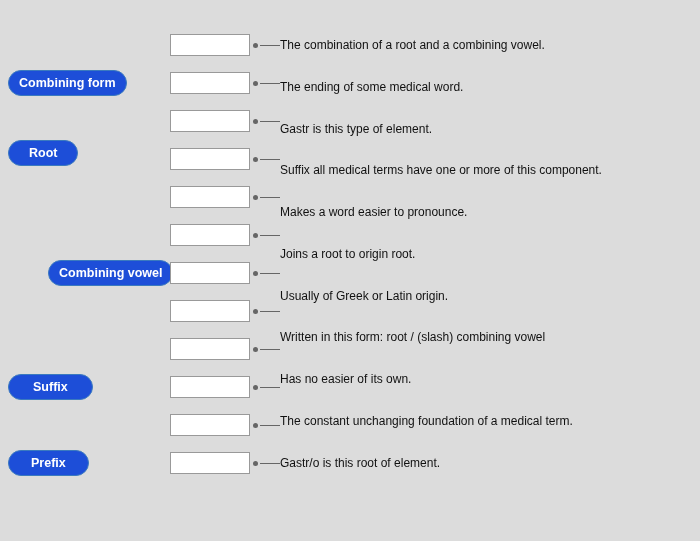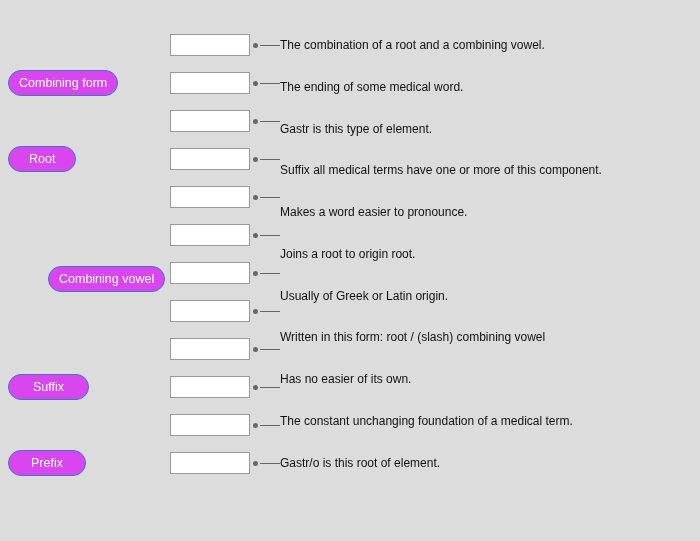--- a/index.html
+++ b/index.html
@@ -26,29 +26,30 @@
       padding: 6px 8px 10px 8px;
       line-height: 1.4;
     }
 
     .instructions em {
       font-style: italic;
       font-weight: bold;
     }
 
     .term-button {
-      background: #d946ef;
+      background: #1d4ed8;
       color: white;
       border: 1px solid #3a7abf;
       border-radius: 13px;
       padding: 5px 10px;
       font-size: 12.5px;
       text-align: center;
       cursor: pointer;
       white-space: nowrap;
+      font-weight: bold;
     }
 
     
     .left-right-layout {
       display: flex;
       flex-direction: row;
       width: 100%;
     }
 
     .terms-side {
@@ -134,27 +135,27 @@
   <div class="left-right-layout">
 
     <div class="terms-side">
 
       <div class="row-h"></div>
       <div class="row-h" style="display:flex;align-items:center;">
         <div class="term-button">Combining form</div>
       </div>
       <div class="row-h"></div>
 
-      <div class="row-h" style="display:flex;align-items:center;">
+      <div class="row-h" style="display:flex;align-items:flex-start;">
         <div class="term-button" style="padding-left:20px;padding-right:20px;">Root</div>
       </div>
       <div class="row-h"></div>
 
       <div class="row-h"></div>
-      <div class="row-h" style="display:flex;align-items:flex-end;padding-left:40px;">
+      <div class="row-h" style="display:flex;align-items:center;padding-left:40px;">
         <div class="term-button">Combining vowel</div>
       </div>
       <div class="row-h"></div>
 
       <div class="row-h"></div>
       <div class="row-h" style="display:flex;align-items:center;">
         <div class="term-button" style="padding-left:24px;padding-right:24px;">Suffix</div>
       </div>
       <div class="row-h"></div>
 

